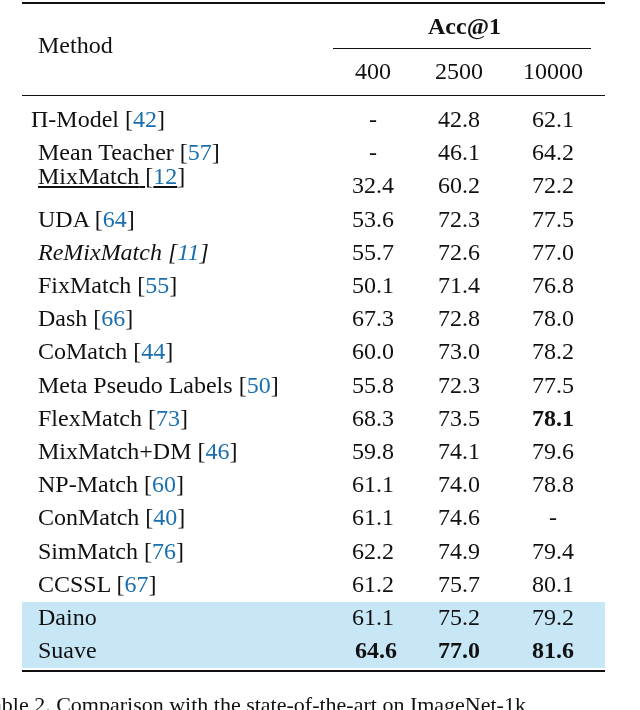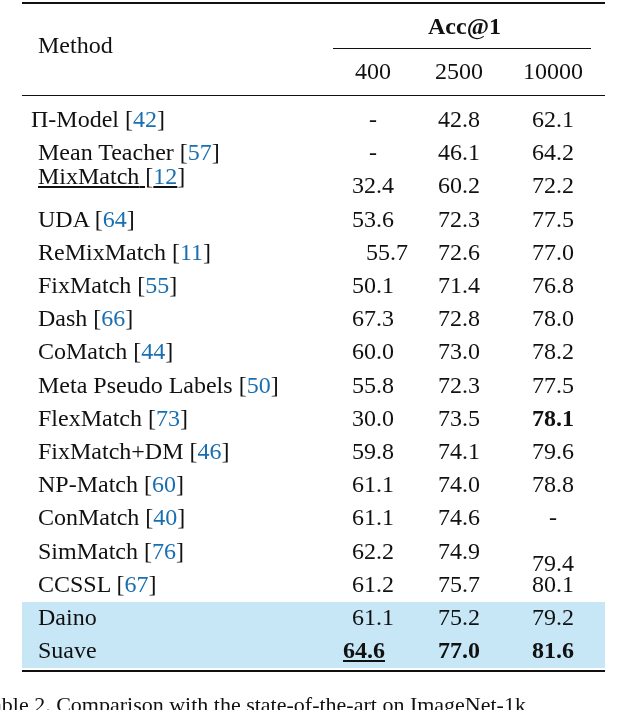--- a/index.html
+++ b/index.html
@@ -38,69 +38,69 @@
     <div class="cell num" style="left: 419px; top: 138px;">46.1</div>
     <div class="cell num" style="left: 513px; top: 138px;">64.2</div>
     <div class="cell" style="left: 38px; top: 162px; text-decoration: underline;"><span>MixMatch</span><span> [</span><span class="cite">12</span><span>]</span></div>
     <div class="cell num" style="left: 333px; top: 171px;">32.4</div>
     <div class="cell num" style="left: 419px; top: 171px;">60.2</div>
     <div class="cell num" style="left: 513px; top: 171px;">72.2</div>
     <div class="cell" style="left: 38px; top: 205px;"><span>UDA</span><span> [</span><span class="cite">64</span><span>]</span></div>
     <div class="cell num" style="left: 333px; top: 205px;">53.6</div>
     <div class="cell num" style="left: 419px; top: 205px;">72.3</div>
     <div class="cell num" style="left: 513px; top: 205px;">77.5</div>
-    <div class="cell" style="left: 38px; top: 238px;"><span>ReMixMatch</span><span> [</span><span class="cite">11</span><span>]</span></div>
-    <div class="cell num" style="left: 347px; top: 238px;">55.7</div>
+    <div class="cell" style="left: 38px; top: 238px; font-style: italic;"><span>ReMixMatch</span><span> [</span><span class="cite">11</span><span>]</span></div>
+    <div class="cell num" style="left: 333px; top: 238px;">55.7</div>
     <div class="cell num" style="left: 419px; top: 238px;">72.6</div>
     <div class="cell num" style="left: 513px; top: 238px;">77.0</div>
     <div class="cell" style="left: 38px; top: 271px;"><span>FixMatch</span><span> [</span><span class="cite">55</span><span>]</span></div>
     <div class="cell num" style="left: 333px; top: 271px;">50.1</div>
     <div class="cell num" style="left: 419px; top: 271px;">71.4</div>
     <div class="cell num" style="left: 513px; top: 271px;">76.8</div>
     <div class="cell" style="left: 38px; top: 304px;"><span>Dash</span><span> [</span><span class="cite">66</span><span>]</span></div>
     <div class="cell num" style="left: 333px; top: 304px;">67.3</div>
     <div class="cell num" style="left: 419px; top: 304px;">72.8</div>
     <div class="cell num" style="left: 513px; top: 304px;">78.0</div>
     <div class="cell" style="left: 38px; top: 337px;"><span>CoMatch</span><span> [</span><span class="cite">44</span><span>]</span></div>
     <div class="cell num" style="left: 333px; top: 337px;">60.0</div>
     <div class="cell num" style="left: 419px; top: 337px;">73.0</div>
     <div class="cell num" style="left: 513px; top: 337px;">78.2</div>
     <div class="cell" style="left: 38px; top: 371px;"><span>Meta Pseudo Labels</span><span> [</span><span class="cite">50</span><span>]</span></div>
     <div class="cell num" style="left: 333px; top: 371px;">55.8</div>
     <div class="cell num" style="left: 419px; top: 371px;">72.3</div>
     <div class="cell num" style="left: 513px; top: 371px;">77.5</div>
     <div class="cell" style="left: 38px; top: 404px;"><span>FlexMatch</span><span> [</span><span class="cite">73</span><span>]</span></div>
-    <div class="cell num" style="left: 333px; top: 404px;">30.0</div>
+    <div class="cell num" style="left: 333px; top: 404px;">68.3</div>
     <div class="cell num" style="left: 419px; top: 404px;">73.5</div>
     <div class="cell num" style="left: 513px; top: 404px; font-weight: bold;">78.1</div>
-    <div class="cell" style="left: 38px; top: 437px;"><span>FixMatch+DM</span><span> [</span><span class="cite">46</span><span>]</span></div>
+    <div class="cell" style="left: 38px; top: 437px;"><span>MixMatch+DM</span><span> [</span><span class="cite">46</span><span>]</span></div>
     <div class="cell num" style="left: 333px; top: 437px;">59.8</div>
     <div class="cell num" style="left: 419px; top: 437px;">74.1</div>
     <div class="cell num" style="left: 513px; top: 437px;">79.6</div>
     <div class="cell" style="left: 38px; top: 470px;"><span>NP-Match</span><span> [</span><span class="cite">60</span><span>]</span></div>
     <div class="cell num" style="left: 333px; top: 470px;">61.1</div>
     <div class="cell num" style="left: 419px; top: 470px;">74.0</div>
     <div class="cell num" style="left: 513px; top: 470px;">78.8</div>
     <div class="cell" style="left: 38px; top: 503px;"><span>ConMatch</span><span> [</span><span class="cite">40</span><span>]</span></div>
     <div class="cell num" style="left: 333px; top: 503px;">61.1</div>
     <div class="cell num" style="left: 419px; top: 503px;">74.6</div>
     <div class="cell num" style="left: 513px; top: 503px;">-</div>
     <div class="cell" style="left: 38px; top: 537px;"><span>SimMatch</span><span> [</span><span class="cite">76</span><span>]</span></div>
     <div class="cell num" style="left: 333px; top: 537px;">62.2</div>
     <div class="cell num" style="left: 419px; top: 537px;">74.9</div>
-    <div class="cell num" style="left: 513px; top: 537px; margin-top: 12px;">79.4</div>
+    <div class="cell num" style="left: 513px; top: 537px;">79.4</div>
     <div class="cell" style="left: 38px; top: 570px;"><span>CCSSL</span><span> [</span><span class="cite">67</span><span>]</span></div>
     <div class="cell num" style="left: 333px; top: 570px;">61.2</div>
     <div class="cell num" style="left: 419px; top: 570px;">75.7</div>
     <div class="cell num" style="left: 513px; top: 570px;">80.1</div>
     <div class="cell" style="left: 38px; top: 603px;"><span>Daino</span></div>
     <div class="cell num" style="left: 333px; top: 603px;">61.1</div>
     <div class="cell num" style="left: 419px; top: 603px;">75.2</div>
     <div class="cell num" style="left: 513px; top: 603px;">79.2</div>
     <div class="cell" style="left: 38px; top: 636px;"><span>Suave</span></div>
-    <div class="cell num bold" style="left: 324px; top: 636px; text-decoration: underline;">64.6</div>
+    <div class="cell num bold" style="left: 336px; top: 636px;">64.6</div>
     <div class="cell num bold" style="left: 419px; top: 636px;">77.0</div>
     <div class="cell num bold" style="left: 513px; top: 636px;">81.6</div>
   </div>
 
 <div class="rule" style="left:22px; top:670px; width:583px; height:2px;"></div>
 
 <div class="caption">able 2.  Comparison with the state-of-the-art on ImageNet-1k</div>
 
 </body></html>

